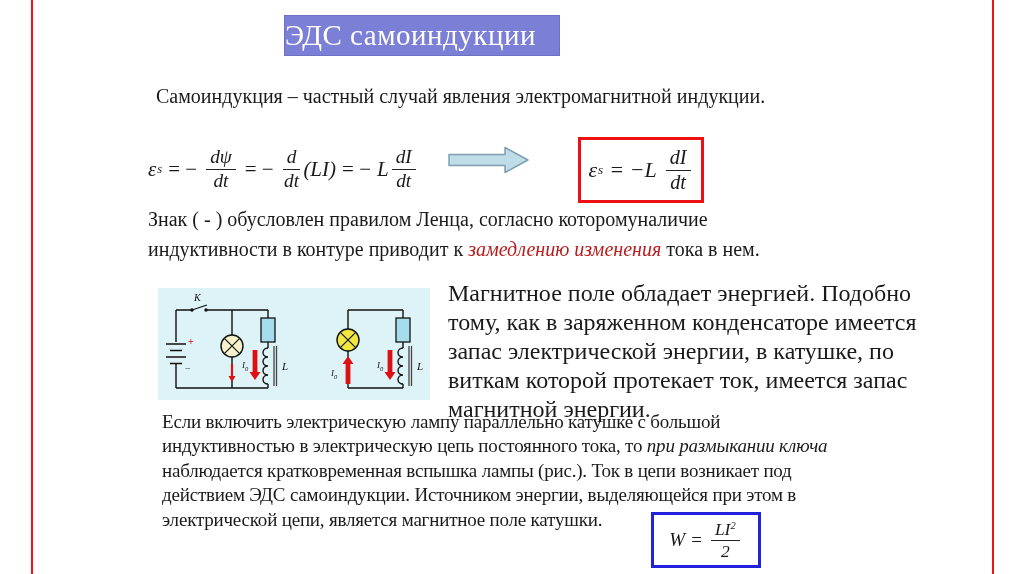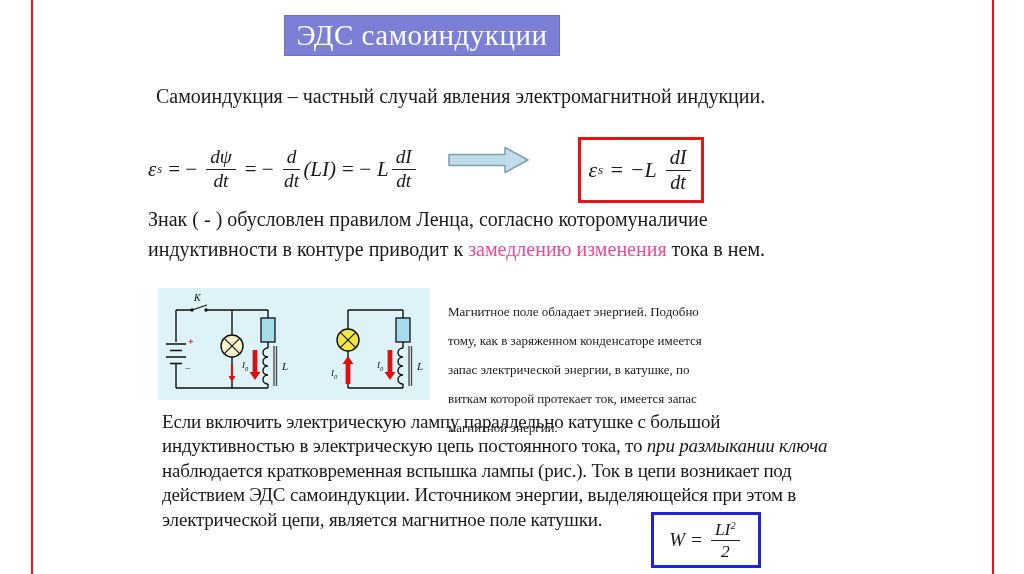--- a/index.html
+++ b/index.html
@@ -7,33 +7,33 @@
     position:relative;width:1024px;height:574px;background:#ffffff;overflow:hidden;
     font-family:"Liberation Serif","DejaVu Serif",serif;color:#1a1a1a;
   }
   .edge-line{position:absolute;top:0;width:2px;height:574px;background:#ef1212;}
   #edge-left{left:31px;}
   #edge-right{left:992px;}
 
   #title-box{
     position:absolute;left:284px;top:15px;width:276px;height:41px;
     background:#7b7fd6;border:1px solid #6d71c6;box-sizing:border-box;
-    display:flex;align-items:center;justify-content:center;
+    display:flex;align-items:center;
   }
   #title-box .t{font-size:29px;color:#ffffff;letter-spacing:0.5px;}
 
   .para{position:absolute;white-space:nowrap;}
   .para .ln{display:block;}
 
   #intro{left:156px;top:81px;font-size:20px;line-height:30px;}
   #lenz{left:148px;top:204px;font-size:20px;line-height:30px;}
-  .red-it{color:#ec4899;}
+  .red-it{color:#b91c1c;font-style:italic;}
   .blk-it{font-style:italic;}
 
-  #energy{left:448px;top:297px;font-size:13px;line-height:29px;}
+  #energy{left:448px;top:279px;font-size:24px;line-height:29px;}
   #lamp-par{left:162px;top:410px;font-size:19px;line-height:24.4px;letter-spacing:-0.2px;}
 
   
   .math{font-style:italic;}
   .frac{display:inline-flex;flex-direction:column;align-items:center;vertical-align:middle;
         line-height:1.05;margin:1px 3px;font-size:0.92em;}
   .frac .num{padding:0 4px 1px;border-bottom:1.4px solid #222;}
   .frac .den{padding-top:1px;}
   .sub{font-size:0.6em;font-style:italic;vertical-align:-0.45em;margin-left:1px;}
   .sup{font-size:0.6em;font-style:italic;vertical-align:0.55em;}

